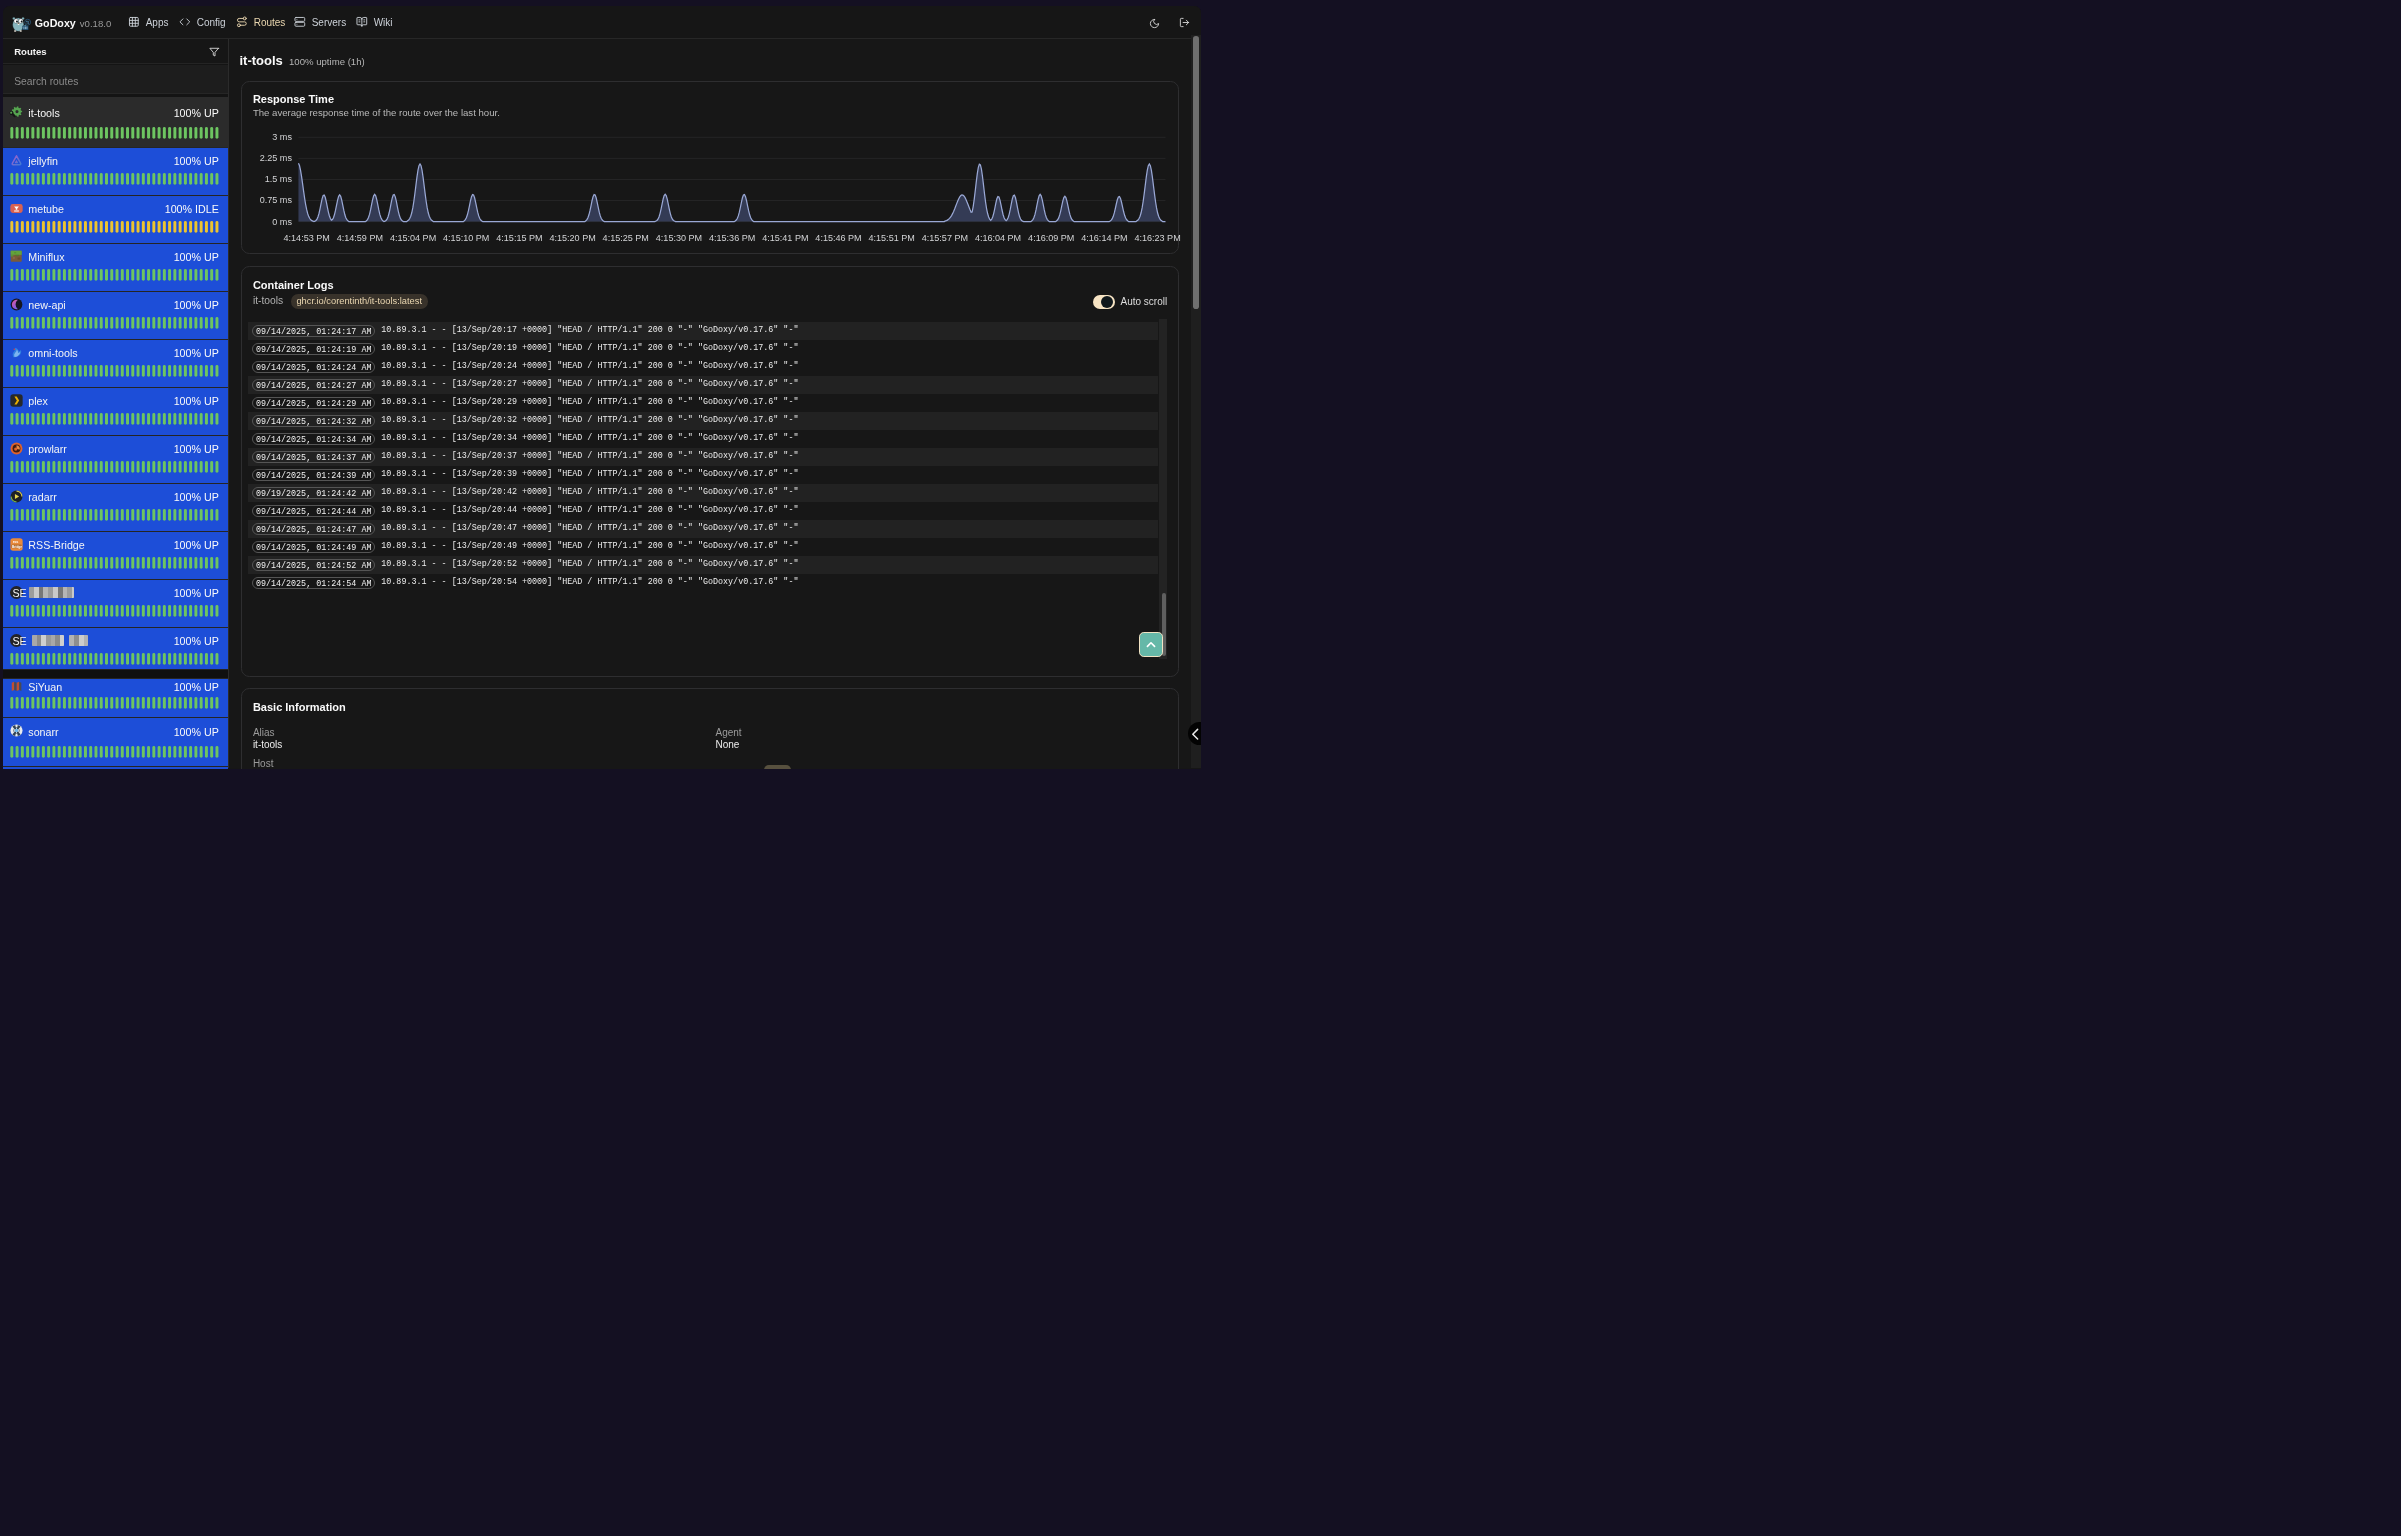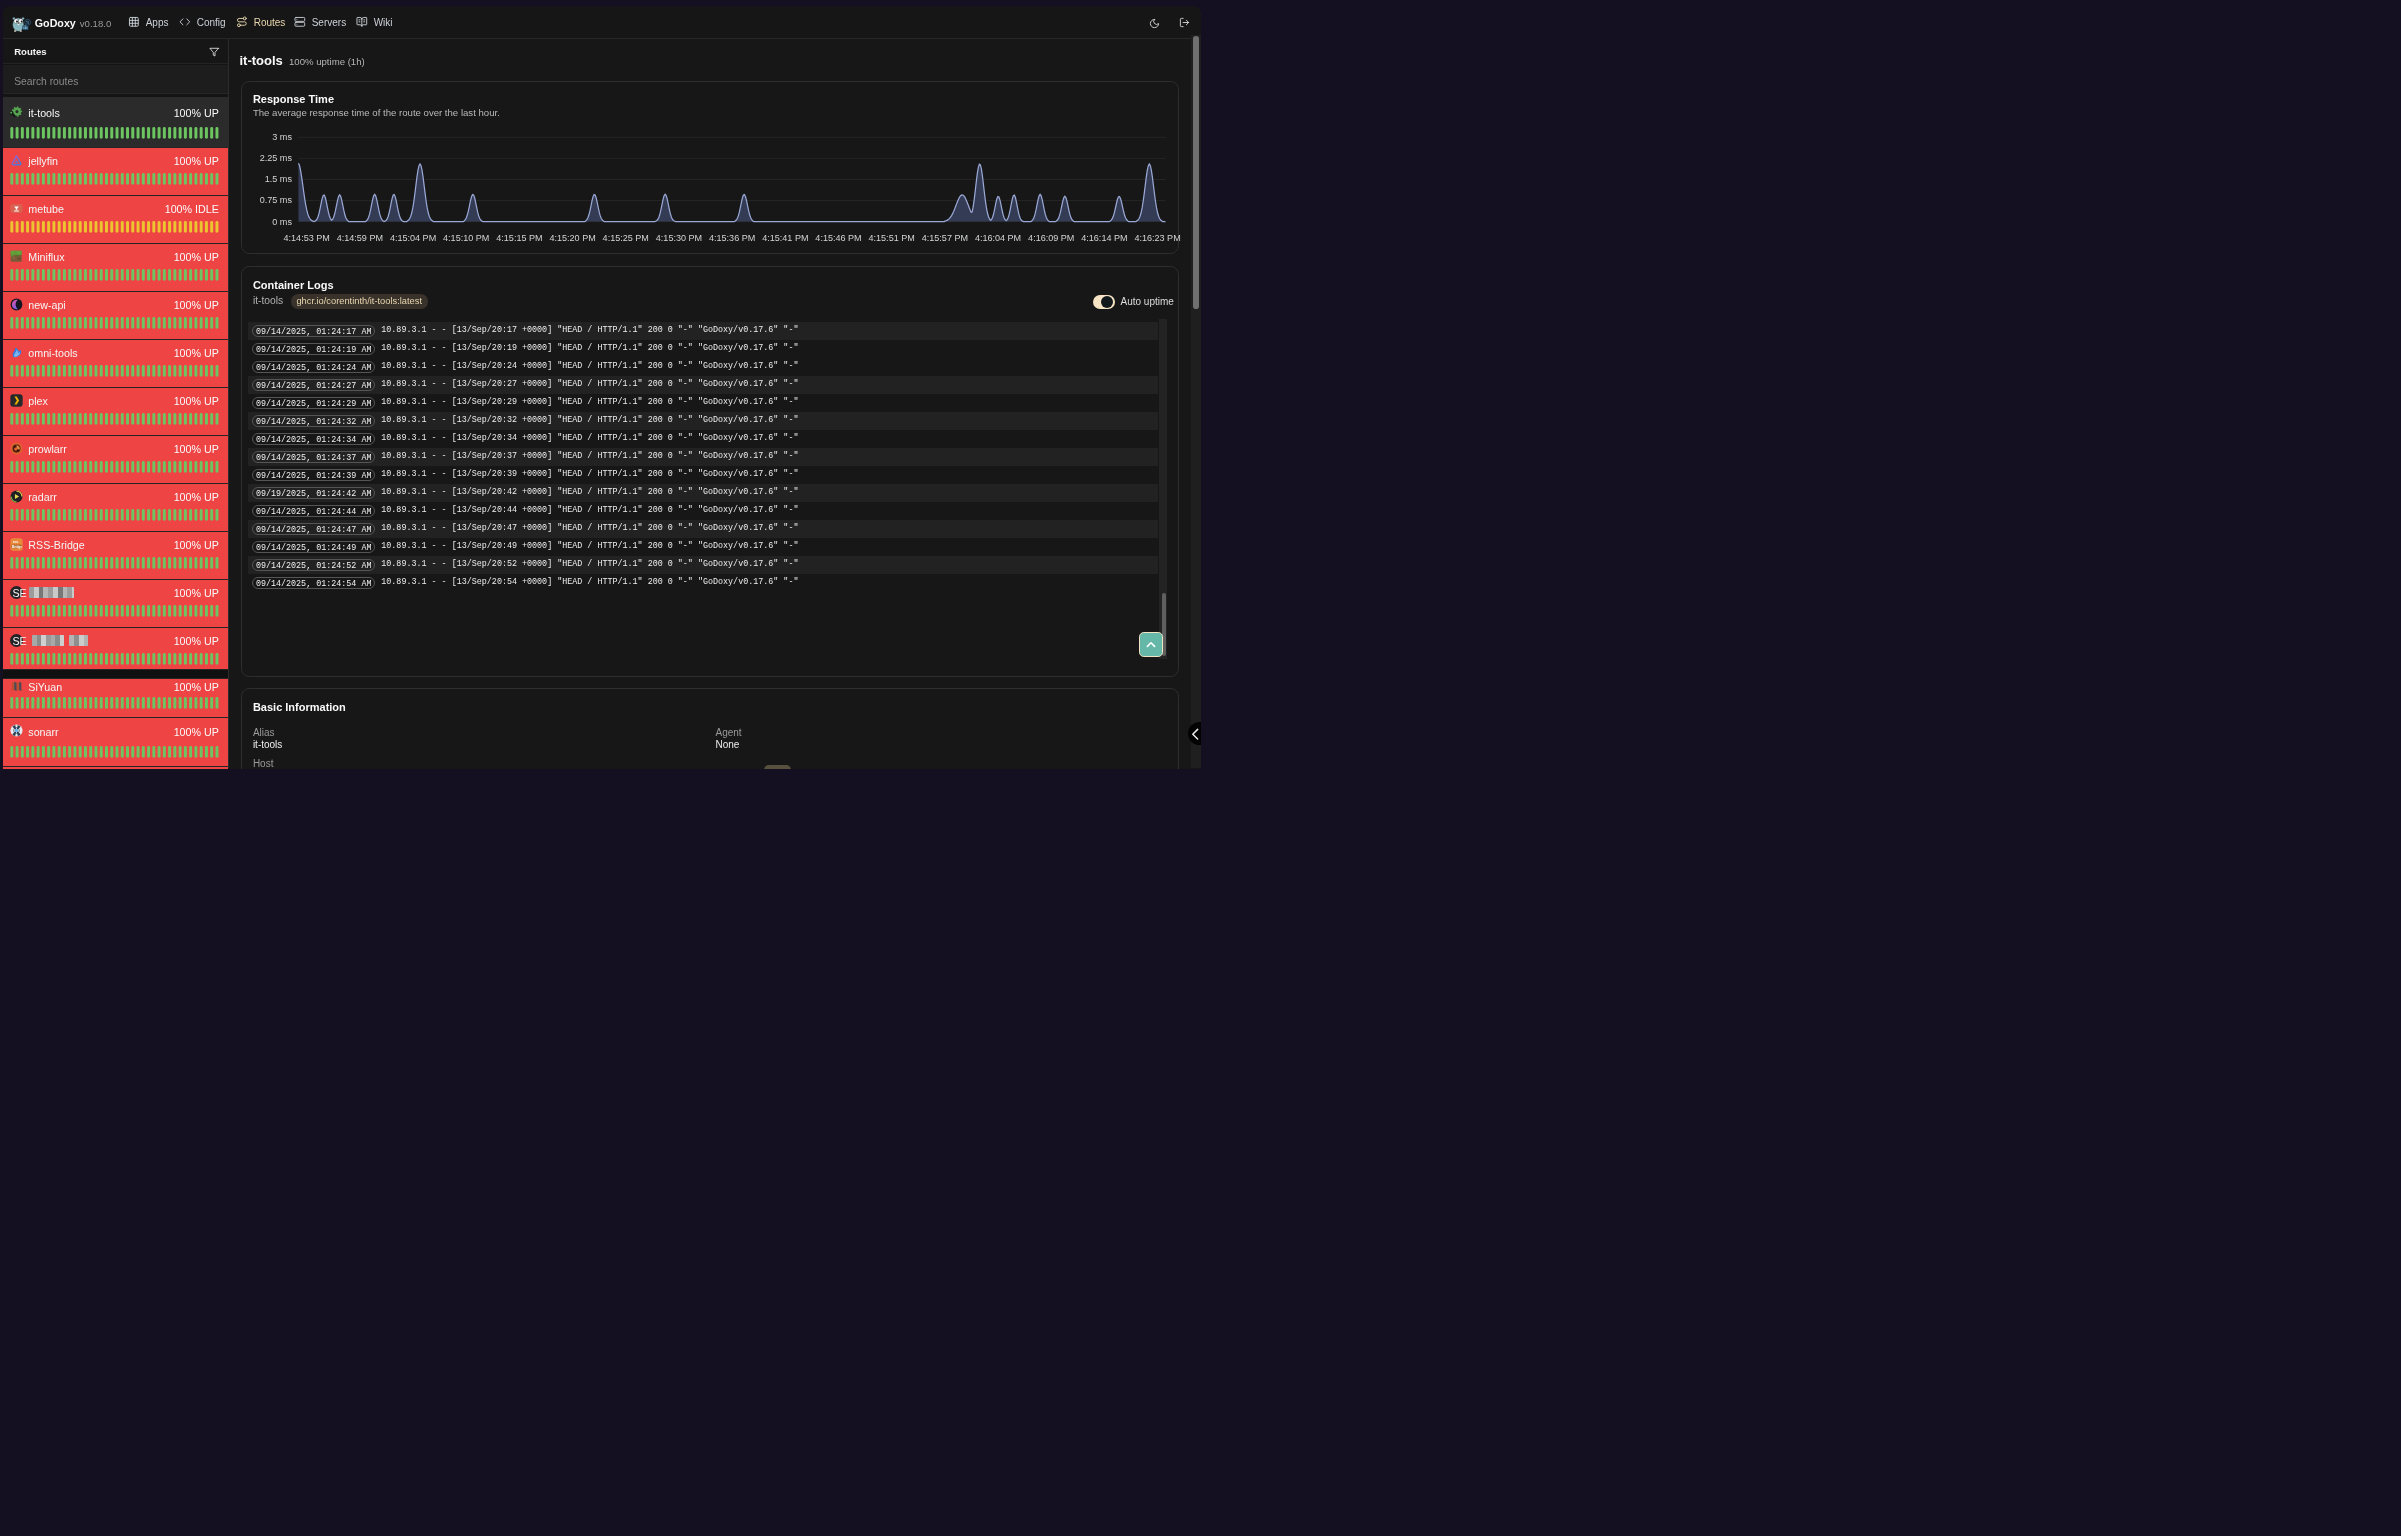--- a/index.html
+++ b/index.html
@@ -15,21 +15,21 @@
 .nav svg{display:block}
 .nav.act{color:#e9d6af}
 #mbtn{position:absolute;left:1146px;top:12px} #obtn{position:absolute;left:1176px;top:11.7px}
 
 #aside{position:absolute;left:2.8px;top:39px;width:226px;height:729px;border-right:0.7px solid #2b2b2b;background:#141414}
 #ahead{position:absolute;top:0;left:0;width:100%;height:25px;border-bottom:0.7px solid #242424;background:#161616}
 #ahead .t{position:absolute;left:11.4px;top:0;line-height:25px;font-size:9.6px;font-weight:bold;color:#f2f2f2}
 #ahead svg{position:absolute;right:9px;top:7.6px}
 #asearch{position:absolute;top:26px;left:0;width:100%;height:29px;background:#1d1d1d;border-bottom:0.7px solid #262626;color:#8a8a8a;font-size:10.3px;line-height:34px;padding-left:11.4px}
 #cards{position:absolute;top:58px;left:0;width:100%;background:#121212}
-.card{position:relative;background:#ef4444;border-top:0.7px solid #252525}
+.card{position:relative;background:#1d4ed8;border-top:0.7px solid #252525}
 .card:first-child{border-top:none}
 .card.sel{background:#2b2b2b}
 .cicon{position:absolute;left:7.6px;top:6.2px;width:13px;height:13px}
 .cicon svg{display:block}
 .cname{position:absolute;top:6.5px;line-height:12.4px;font-size:10.7px;font-weight:500;color:#f5f5f5}
 .cpct{position:absolute;right:9px;top:6.5px;line-height:12.4px;font-size:10.7px;color:#fafafa}
 .bars{position:absolute;left:7.6px;top:25px}
 .mosaic{position:absolute;top:7.2px;height:11px;border-radius:0.7px}
 .sel .cicon{top:9.3px}
 .sel .cname,.sel .cpct{top:9.6px}
@@ -470,21 +470,21 @@
         <path d="M80.5,118.4L82.0,121.6L83.5,128.2L85.0,137.3L86.5,148.0L88.0,159.0L89.5,169.4L91.0,178.5L92.5,186.0L94.0,191.8L95.5,196.0L97.0,198.8L98.5,200.7L100.0,201.9L101.5,202.5L103.0,203.3L104.5,202.6L106.0,201.6L107.5,199.6L109.0,196.2L110.5,191.1L112.0,184.3L113.5,176.7L115.0,169.8L116.5,165.3L118.0,164.6L119.5,167.9L121.0,174.2L122.5,181.8L124.0,189.0L125.5,194.7L127.0,198.7L128.5,201.1L130.0,200.4L131.5,197.6L133.0,193.0L134.5,186.7L136.0,179.2L137.5,171.9L139.0,166.4L140.5,164.4L142.0,166.4L143.5,171.9L145.0,179.2L146.5,186.7L148.0,193.0L149.5,197.6L151.0,200.4L152.5,202.0L154.0,203.3L155.5,203.3L157.0,203.3L158.5,203.3L160.0,203.3L161.5,203.3L163.0,203.3L164.5,203.3L166.0,203.3L167.5,203.3L169.0,203.3L170.5,203.3L172.0,203.3L173.5,203.3L175.0,203.3L176.5,203.3L178.0,203.3L179.5,202.0L181.0,200.4L182.5,197.4L184.0,192.8L185.5,186.3L187.0,178.7L188.5,171.2L190.0,165.7L191.5,163.6L193.0,165.7L194.5,171.2L196.0,178.7L197.5,186.3L199.0,192.8L200.5,197.4L202.0,200.4L203.5,202.0L205.0,203.3L206.5,202.6L208.0,201.6L209.5,199.6L211.0,196.1L212.5,190.8L214.0,183.9L215.5,176.1L217.0,169.0L218.5,164.5L220.0,163.8L221.5,167.2L223.0,173.6L224.5,181.3L226.0,188.7L227.5,194.5L229.0,198.6L230.5,201.0L232.0,202.3L233.5,203.3L235.0,203.3L236.5,203.3L238.0,203.3L239.5,202.1L241.0,200.9L242.5,198.8L244.0,195.5L245.5,190.4L247.0,183.3L248.5,174.0L250.0,162.9L251.5,150.8L253.0,138.8L254.5,128.7L256.0,121.8L257.5,119.4L259.0,121.8L260.5,128.7L262.0,138.8L263.5,150.8L265.0,162.9L266.5,174.0L268.0,183.3L269.5,190.4L271.0,195.5L272.5,198.8L274.0,200.9L275.5,202.1L277.0,203.3L278.5,203.3L280.0,203.3L281.5,203.3L283.0,203.3L284.5,203.3L286.0,203.3L287.5,203.3L289.0,203.3L290.5,203.3L292.0,203.3L293.5,203.3L295.0,203.3L296.5,203.3L298.0,203.3L299.5,203.3L301.0,203.3L302.5,203.3L304.0,203.3L305.5,203.3L307.0,203.3L308.5,203.3L310.0,203.3L311.5,203.3L313.0,203.3L314.5,203.3L316.0,203.3L317.5,203.3L319.0,203.3L320.5,203.3L322.0,202.0L323.5,200.4L325.0,197.7L326.5,193.4L328.0,187.4L329.5,180.2L331.0,172.9L332.5,166.9L334.0,163.8L335.5,164.5L337.0,168.6L338.5,175.2L340.0,182.7L341.5,189.6L343.0,195.0L344.5,198.8L346.0,201.0L347.5,202.3L349.0,203.3L350.5,203.3L352.0,203.3L353.5,203.3L355.0,203.3L356.5,203.3L358.0,203.3L359.5,203.3L361.0,203.3L362.5,203.3L364.0,203.3L365.5,203.3L367.0,203.3L368.5,203.3L370.0,203.3L371.5,203.3L373.0,203.3L374.5,203.3L376.0,203.3L377.5,203.3L379.0,203.3L380.5,203.3L382.0,203.3L383.5,203.3L385.0,203.3L386.5,203.3L388.0,203.3L389.5,203.3L391.0,203.3L392.5,203.3L394.0,203.3L395.5,203.3L397.0,203.3L398.5,203.3L400.0,203.3L401.5,203.3L403.0,203.3L404.5,203.3L406.0,203.3L407.5,203.3L409.0,203.3L410.5,203.3L412.0,203.3L413.5,203.3L415.0,203.3L416.5,203.3L418.0,203.3L419.5,203.3L421.0,203.3L422.5,203.3L424.0,203.3L425.5,203.3L427.0,203.3L428.5,203.3L430.0,203.3L431.5,203.3L433.0,203.3L434.5,203.3L436.0,203.3L437.5,203.3L439.0,203.3L440.5,203.3L442.0,203.3L443.5,203.3L445.0,203.3L446.5,203.3L448.0,203.3L449.5,203.3L451.0,203.3L452.5,203.3L454.0,203.3L455.5,203.3L457.0,203.3L458.5,203.3L460.0,203.3L461.5,203.3L463.0,203.3L464.5,203.3L466.0,203.3L467.5,203.3L469.0,203.3L470.5,203.3L472.0,203.3L473.5,203.3L475.0,203.3L476.5,203.3L478.0,203.3L479.5,203.3L481.0,203.3L482.5,203.3L484.0,203.3L485.5,203.3L487.0,203.3L488.5,203.3L490.0,203.3L491.5,203.3L493.0,203.3L494.5,203.3L496.0,203.3L497.5,203.3L499.0,202.0L500.5,200.4L502.0,197.7L503.5,193.4L505.0,187.4L506.5,180.2L508.0,172.9L509.5,166.9L511.0,163.8L512.5,164.5L514.0,168.6L515.5,175.2L517.0,182.7L518.5,189.6L520.0,195.0L521.5,198.8L523.0,201.0L524.5,202.3L526.0,203.3L527.5,203.3L529.0,203.3L530.5,203.3L532.0,203.3L533.5,203.3L535.0,203.3L536.5,203.3L538.0,203.3L539.5,203.3L541.0,203.3L542.5,203.3L544.0,203.3L545.5,203.3L547.0,203.3L548.5,203.3L550.0,203.3L551.5,203.3L553.0,203.3L554.5,203.3L556.0,203.3L557.5,203.3L559.0,203.3L560.5,203.3L562.0,203.3L563.5,203.3L565.0,203.3L566.5,203.3L568.0,203.3L569.5,203.3L571.0,203.3L572.5,203.3L574.0,203.3L575.5,203.3L577.0,203.3L578.5,203.3L580.0,203.3L581.5,203.3L583.0,203.3L584.5,203.3L586.0,203.3L587.5,203.3L589.0,203.3L590.5,203.3L592.0,203.3L593.5,203.3L595.0,203.3L596.5,203.3L598.0,203.3L599.5,203.3L601.0,202.5L602.5,201.6L604.0,199.7L605.5,196.5L607.0,191.6L608.5,185.1L610.0,177.7L611.5,170.6L613.0,165.5L614.5,163.6L616.0,165.5L617.5,170.6L619.0,177.7L620.5,185.1L622.0,191.6L623.5,196.5L625.0,199.7L626.5,201.6L628.0,202.5L629.5,203.3L631.0,203.3L632.5,203.3L634.0,203.3L635.5,203.3L637.0,203.3L638.5,203.3L640.0,203.3L641.5,203.3L643.0,203.3L644.5,203.3L646.0,203.3L647.5,203.3L649.0,203.3L650.5,203.3L652.0,203.3L653.5,203.3L655.0,203.3L656.5,203.3L658.0,203.3L659.5,203.3L661.0,203.3L662.5,203.3L664.0,203.3L665.5,203.3L667.0,203.3L668.5,203.3L670.0,203.3L671.5,203.3L673.0,203.3L674.5,203.3L676.0,203.3L677.5,203.3L679.0,203.3L680.5,203.3L682.0,203.3L683.5,203.3L685.0,203.3L686.5,203.3L688.0,203.3L689.5,203.3L691.0,203.3L692.5,203.3L694.0,203.3L695.5,203.3L697.0,203.3L698.5,203.3L700.0,203.3L701.5,203.3L703.0,203.3L704.5,203.3L706.0,203.3L707.5,203.3L709.0,203.3L710.5,203.3L712.0,203.3L713.5,203.3L715.0,203.3L716.5,202.3L718.0,201.0L719.5,198.8L721.0,195.0L722.5,189.6L724.0,182.7L725.5,175.2L727.0,168.6L728.5,164.5L730.0,163.8L731.5,166.9L733.0,172.9L734.5,180.2L736.0,187.4L737.5,193.4L739.0,197.7L740.5,200.4L742.0,202.0L743.5,203.3L745.0,203.3L746.5,203.3L748.0,203.3L749.5,203.3L751.0,203.3L752.5,203.3L754.0,203.3L755.5,203.3L757.0,203.3L758.5,203.3L760.0,203.3L761.5,203.3L763.0,203.3L764.5,203.3L766.0,203.3L767.5,203.3L769.0,203.3L770.5,203.3L772.0,203.3L773.5,203.3L775.0,203.3L776.5,203.3L778.0,203.3L779.5,203.3L781.0,203.3L782.5,203.3L784.0,203.3L785.5,203.3L787.0,203.3L788.5,203.3L790.0,203.3L791.5,203.3L793.0,203.3L794.5,203.3L796.0,203.3L797.5,203.3L799.0,203.3L800.5,203.3L802.0,203.3L803.5,203.3L805.0,203.3L806.5,203.3L808.0,203.3L809.5,203.3L811.0,203.3L812.5,203.3L814.0,203.3L815.5,203.3L817.0,203.3L818.5,203.3L820.0,203.3L821.5,203.3L823.0,203.3L824.5,203.3L826.0,203.3L827.5,203.3L829.0,203.3L830.5,203.3L832.0,203.3L833.5,203.3L835.0,203.3L836.5,203.3L838.0,203.3L839.5,203.3L841.0,203.3L842.5,203.3L844.0,203.3L845.5,203.3L847.0,203.3L848.5,203.3L850.0,203.3L851.5,203.3L853.0,203.3L854.5,203.3L856.0,203.3L857.5,203.3L859.0,203.3L860.5,203.3L862.0,203.3L863.5,203.3L865.0,203.3L866.5,203.3L868.0,203.3L869.5,203.3L871.0,203.3L872.5,203.3L874.0,203.3L875.5,203.3L877.0,203.3L878.5,203.3L880.0,203.3L881.5,203.3L883.0,203.3L884.5,203.3L886.0,203.3L887.5,203.3L889.0,203.3L890.5,203.3L892.0,203.3L893.5,203.3L895.0,203.3L896.5,203.3L898.0,203.3L899.5,203.3L901.0,203.3L902.5,203.3L904.0,203.3L905.5,203.3L907.0,203.3L908.5,203.3L910.0,203.3L911.5,203.3L913.0,203.3L914.5,203.3L916.0,203.3L917.5,203.3L919.0,203.3L920.5,203.3L922.0,203.3L923.5,203.3L925.0,203.3L926.5,203.3L928.0,203.3L929.5,203.3L931.0,203.3L932.5,203.3L934.0,203.3L935.5,203.3L937.0,203.3L938.5,203.3L940.0,203.3L941.5,203.3L943.0,203.3L944.5,203.3L946.0,203.3L947.5,203.3L949.0,203.3L950.5,203.3L952.0,203.3L953.5,203.3L955.0,203.3L956.5,203.3L958.0,203.3L959.5,203.3L961.0,203.3L962.5,203.3L964.0,203.3L965.5,203.3L967.0,203.3L968.5,203.3L970.0,203.3L971.5,203.3L973.0,203.3L974.5,203.3L976.0,203.3L977.5,203.3L979.0,203.3L980.5,203.3L982.0,203.3L983.5,203.3L985.0,203.3L986.5,203.3L988.0,203.3L989.5,203.3L991.0,203.3L992.5,203.3L994.0,203.3L995.5,203.3L997.0,203.3L998.5,203.3L1000.0,203.3L1001.5,203.3L1003.0,203.3L1004.5,203.3L1006.0,203.3L1007.5,203.3L1009.0,203.3L1010.5,203.3L1012.0,203.3L1013.5,203.3L1015.0,203.3L1016.5,203.3L1018.0,203.3L1019.5,203.3L1021.0,203.3L1022.5,202.3L1024.0,201.8L1025.5,201.1L1027.0,200.0L1028.5,198.6L1030.0,196.8L1031.5,194.5L1033.0,191.7L1034.5,188.5L1036.0,184.9L1037.5,181.0L1039.0,177.1L1040.5,173.3L1042.0,170.0L1043.5,167.2L1045.0,165.4L1046.5,164.5L1048.0,164.7L1049.5,165.9L1051.0,168.1L1052.5,171.0L1054.0,174.6L1055.5,178.4L1057.0,182.3L1058.5,186.1L1060.0,189.6L1061.5,189.4L1063.0,181.4L1064.5,170.9L1066.0,158.5L1067.5,145.4L1069.0,133.4L1070.5,124.2L1072.0,119.7L1073.5,120.6L1075.0,126.8L1076.5,137.2L1078.0,149.8L1079.5,162.8L1081.0,174.6L1082.5,184.3L1084.0,191.5L1085.5,196.5L1087.0,199.6L1088.5,201.4L1090.0,199.7L1091.5,196.2L1093.0,190.9L1094.5,184.0L1096.0,176.5L1097.5,170.1L1099.0,166.7L1100.5,167.4L1102.0,172.0L1103.5,178.9L1105.0,186.4L1106.5,192.9L1108.0,197.6L1109.5,200.5L1111.0,202.0L1112.5,200.4L1114.0,197.3L1115.5,192.3L1117.0,185.5L1118.5,177.6L1120.0,170.2L1121.5,165.4L1123.0,164.7L1124.5,168.2L1126.0,175.0L1127.5,182.9L1129.0,190.2L1130.5,195.9L1132.0,199.5L1133.5,201.6L1135.0,202.6L1136.5,203.3L1138.0,203.3L1139.5,203.3L1141.0,203.3L1142.5,203.3L1144.0,203.3L1145.5,203.3L1147.0,203.3L1148.5,202.0L1150.0,200.4L1151.5,197.4L1153.0,192.8L1154.5,186.3L1156.0,178.7L1157.5,171.2L1159.0,165.7L1160.5,163.6L1162.0,165.7L1163.5,171.2L1165.0,178.7L1166.5,186.3L1168.0,192.8L1169.5,197.4L1171.0,200.4L1172.5,202.0L1174.0,203.3L1175.5,203.3L1177.0,203.3L1178.5,203.3L1180.0,203.3L1181.5,203.3L1183.0,203.3L1184.5,202.1L1186.0,200.6L1187.5,197.9L1189.0,193.5L1190.5,187.6L1192.0,180.5L1193.5,173.5L1195.0,168.4L1196.5,166.5L1198.0,168.4L1199.5,173.5L1201.0,180.5L1202.5,187.6L1204.0,193.5L1205.5,197.9L1207.0,200.6L1208.5,202.1L1210.0,203.3L1211.5,203.3L1213.0,203.3L1214.5,203.3L1216.0,203.3L1217.5,203.3L1219.0,203.3L1220.5,203.3L1222.0,203.3L1223.5,203.3L1225.0,203.3L1226.5,203.3L1228.0,203.3L1229.5,203.3L1231.0,203.3L1232.5,203.3L1234.0,203.3L1235.5,203.3L1237.0,203.3L1238.5,203.3L1240.0,203.3L1241.5,203.3L1243.0,203.3L1244.5,203.3L1246.0,203.3L1247.5,203.3L1249.0,203.3L1250.5,203.3L1252.0,203.3L1253.5,203.3L1255.0,203.3L1256.5,203.3L1258.0,203.3L1259.5,203.3L1261.0,203.3L1262.5,202.4L1264.0,201.2L1265.5,199.1L1267.0,195.6L1268.5,190.6L1270.0,184.2L1271.5,177.3L1273.0,171.1L1274.5,167.3L1276.0,166.7L1277.5,169.5L1279.0,175.1L1280.5,181.9L1282.0,188.6L1283.5,194.1L1285.0,198.1L1286.5,200.6L1288.0,202.1L1289.5,203.3L1291.0,203.3L1292.5,203.3L1294.0,203.3L1295.5,203.3L1297.0,203.3L1298.5,203.3L1300.0,203.3L1301.5,202.1L1303.0,200.9L1304.5,198.8L1306.0,195.5L1307.5,190.4L1309.0,183.3L1310.5,174.0L1312.0,162.9L1313.5,150.8L1315.0,138.8L1316.5,128.7L1318.0,121.8L1319.5,119.4L1321.0,121.8L1322.5,128.7L1324.0,138.8L1325.5,150.8L1327.0,162.9L1328.5,174.0L1330.0,183.3L1331.5,190.4L1333.0,195.5L1334.5,198.8L1336.0,200.9L1337.5,202.1L1339.0,203.3L1340.5,203.3L1342.0,203.3L1343.0,203.3" fill="none" stroke="#9aa8d5" stroke-width="1.8"></path>
       </svg>
     </div>
     <div class="panel" id="lg" style="top:227px;height:411px">
       <span class="ptitle" style="top:11.7px">Container Logs</span>
       <span class="ittag">it-tools</span>
       <span class="ghcr">ghcr.io/corentinth/it-tools:latest</span>
       <span class="tog">
             <i></i>
           </span>
-          <span class="toglbl">Auto uptime</span>
+          <span class="toglbl">Auto scroll</span>
       <div id="logs">
 <div class="lr odd">
               <span class="pt">09/14/2025, 01:24:17 AM</span>
               <span class="lx">10.89.3.1 - - [13/Sep/20:17 +0000] "HEAD / HTTP/1.1" 200 0 "-" "GoDoxy/v0.17.6" "-"</span>
             </div>
 <div class="lr">
               <span class="pt">09/14/2025, 01:24:19 AM</span>
               <span class="lx">10.89.3.1 - - [13/Sep/20:19 +0000] "HEAD / HTTP/1.1" 200 0 "-" "GoDoxy/v0.17.6" "-"</span>
             </div>
 <div class="lr">

